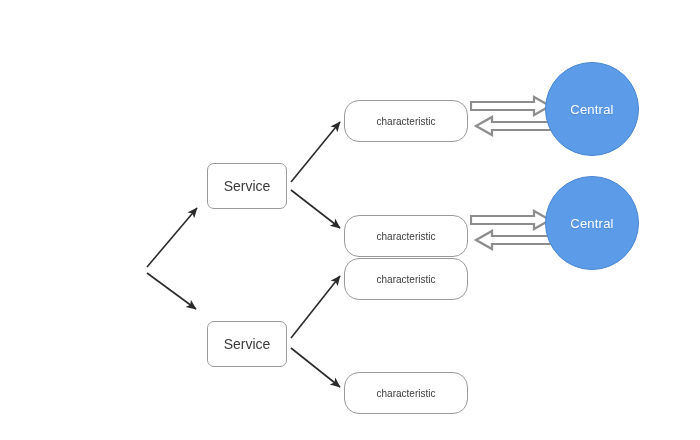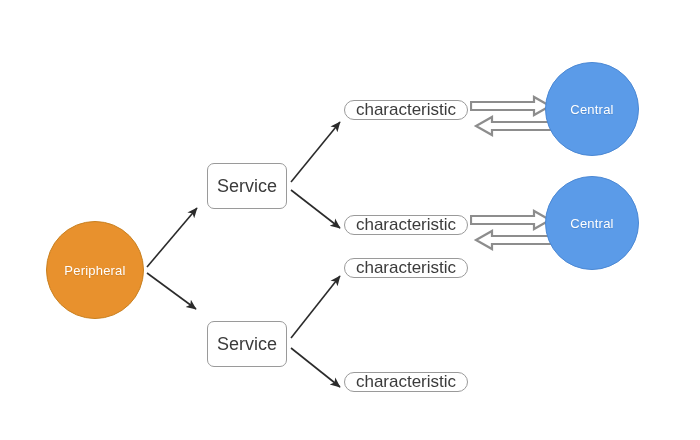--- a/index.html
+++ b/index.html
@@ -62,36 +62,36 @@
   
   .node-box {
     position: absolute;
     box-sizing: border-box;
     background: #ffffff;
     border: 1.4px solid #9a9a9a;
     display: flex;
     align-items: center;
     justify-content: center;
     color: #3b3b3b;
-    font-size: 18px;
+    font-size: 14px;
     white-space: nowrap;
   }
   .service-box {
     width: 80px;
     height: 46px;
     border-radius: 7px;
   }
   .service-1 { left: 207px; top: 163px; }
   .service-2 { left: 207px; top: 321px; }
 
   .char-box {
     width: 124px;
-    height: 20px;
+    height: 42px;
     border-radius: 15px;
-    font-size: 17px;
+    font-size: 10px;
   }
   .char-1 { left: 344px; top: 100px; }
   .char-2 { left: 344px; top: 215px; }
   .char-3 { left: 344px; top: 258px; }
   .char-4 { left: 344px; top: 372px; }
 
   
   .block-arrows {
     position: absolute;
     width: 86px;
@@ -130,23 +130,20 @@
 
     <g>
       <line x1="291" y1="338" x2="340" y2="276" stroke="#2b2b2b" stroke-width="1.6" marker-end="url(#tip)"></line>
     </g>
 
     <g>
       <line x1="291" y1="348" x2="340" y2="387" stroke="#2b2b2b" stroke-width="1.6" marker-end="url(#tip)"></line>
     </g>
   </svg>
 
-  <div class="node-circle peripheral">
-    <span>Peripheral</span>
-  </div>
 
   <div class="node-box service-box service-1">
     <span>Service</span>
   </div>
   <div class="node-box service-box service-2">
     <span>Service</span>
   </div>
 
   <div class="node-box char-box char-1">
     <span>characteristic</span>

